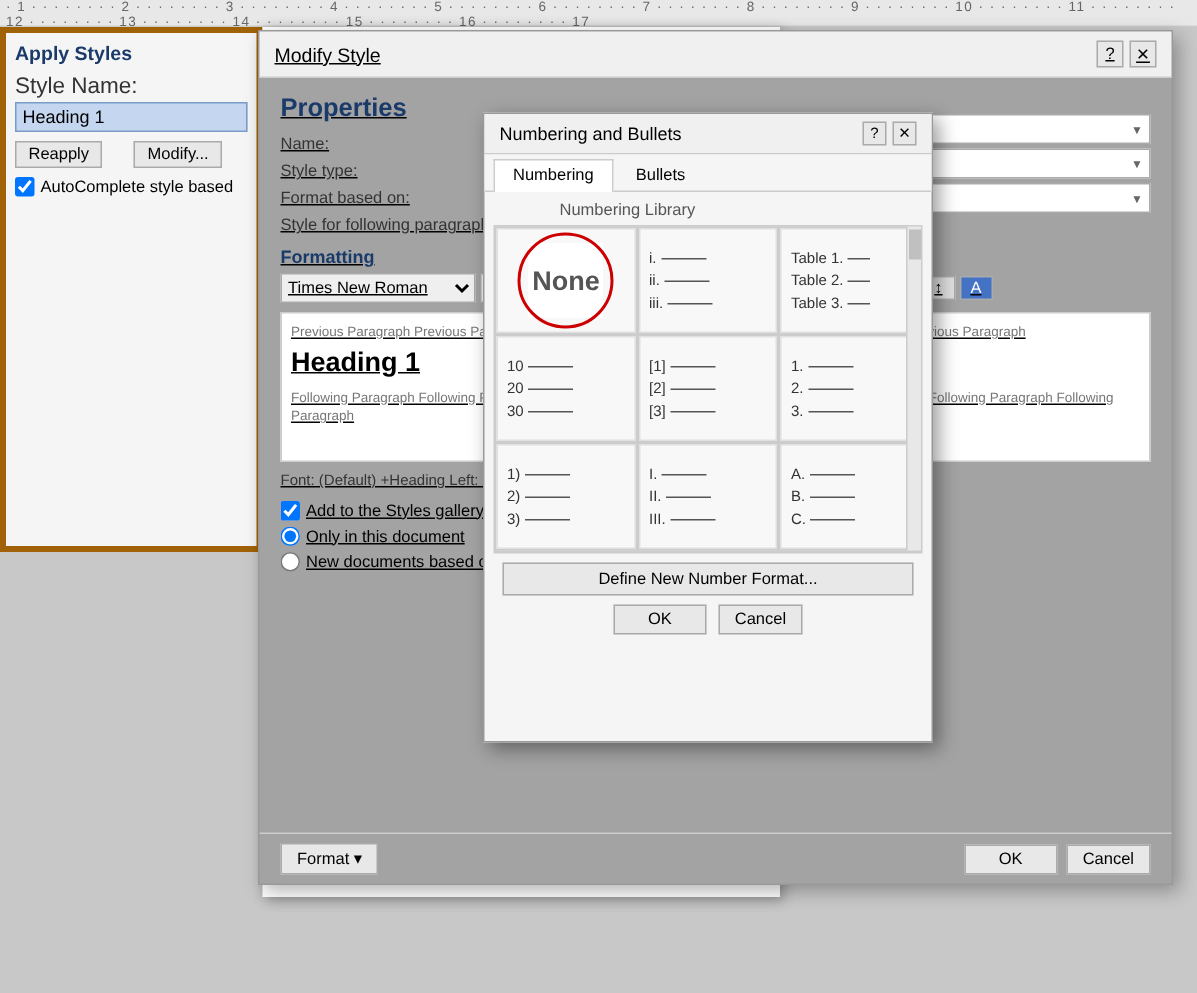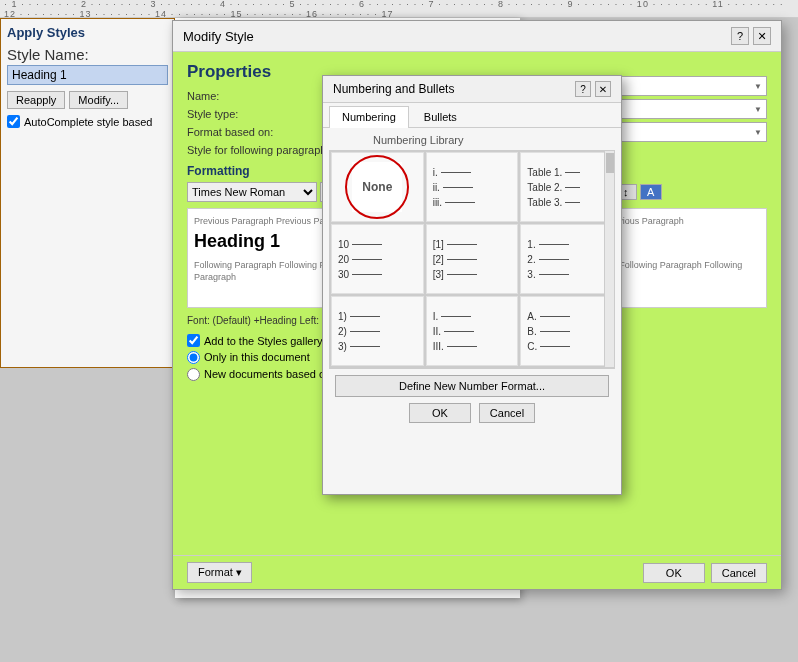--- a/index.html
+++ b/index.html
@@ -38,21 +38,21 @@
     }
 
     
     .apply-styles-panel {
       position: absolute;
       top: 18px;
       left: 0;
       width: 175px;
       height: 350px;
       background: #f5f5f5;
-      border: 1px solid #a16207;
+      border: 4px solid #a16207;
       padding: 6px;
     }
     .apply-styles-title {
       font-size: 13px;
       color: #1a3a6a;
       font-weight: bold;
       margin-bottom: 6px;
     }
     .style-name-label {
       font-size: 15px;
@@ -63,21 +63,21 @@
       width: 100%;
       background: #c5d6f0;
       border: 1px solid #7a9cc8;
       padding: 2px 4px;
       font-size: 12px;
       margin-bottom: 6px;
       color: #000;
     }
     .apply-styles-btns {
       display: flex;
-      gap: 4px;
+      gap: 21px;
       margin-bottom: 6px;
     }
     .btn-small {
       padding: 2px 8px;
       font-size: 11px;
       background: #e8e8e8;
       border: 1px solid #aaa;
       cursor: pointer;
       color: #000;
     }
@@ -113,24 +113,25 @@
       margin-right: 8px;
     }
 
     
     .modify-style-dialog {
       position: absolute;
       top: 20px;
       left: 172px;
       width: 610px;
       height: 570px;
-      background: #bef264;
+      background: #a3a3a3;
       border: 1px solid #999;
       box-shadow: 4px 4px 12px rgba(0,0,0,0.3);
       z-index: 10;
+      text-decoration: underline;
     }
     .dialog-titlebar {
       background: #f0f0f0;
       border-bottom: 1px solid #ccc;
       padding: 6px 10px;
       display: flex;
       justify-content: space-between;
       align-items: center;
       font-size: 13px;
       font-weight: normal;
@@ -242,20 +243,21 @@
     }
     .checkbox-row {
       display: flex;
       align-items: center;
       gap: 4px;
       font-size: 11px;
       margin-bottom: 4px;
     }
     .radio-row {
       display: flex;
+      align-items: center;
       gap: 4px;
       font-size: 11px;
       margin-bottom: 4px;
     }
     .dialog-footer {
       display: flex;
       justify-content: space-between;
       align-items: center;
       padding: 6px 14px;
       border-top: 1px solid #ccc;
@@ -648,21 +650,21 @@
     <div class="tab-item">Bullets</div>
   </div>
 
   <div class="num-body">
     <div class="lib-title">Numbering Library</div>
 
     <div style="position:relative; border:1px solid #ccc;">
       <div class="numbering-grid">
 
         <div class="none-wrapper" style="position:relative;">
-          <div style="width:50px;height:50px;display:flex;align-items:center;justify-content:center;font-size:12px;font-weight:bold;color:#555;background:white;">
+          <div style="width:50px;height:50px;display:flex;align-items:center;justify-content:center;font-size:18px;font-weight:bold;color:#555;background:white;">
             <span>None</span>
           </div>
           <div class="red-circle"></div>
         </div>
 
         <div class="num-cell">
           <div class="num-lines">
             <div class="num-line">
               <span>i.</span>
                 <div class="line-dash"></div>

